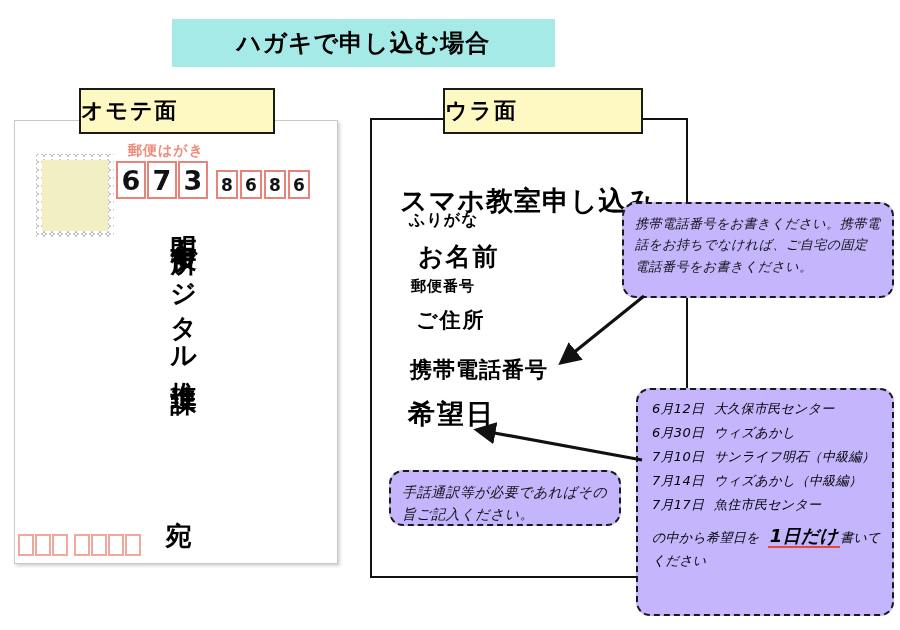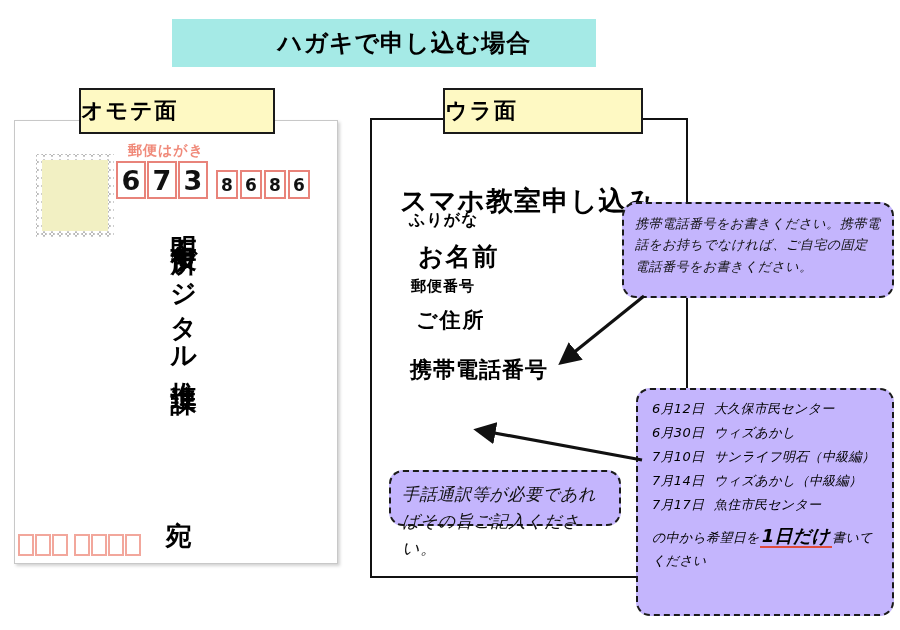--- a/index.html
+++ b/index.html
@@ -23,21 +23,20 @@
   #title-banner {
     position: absolute;
     left: 172px;
     top: 19px;
     width: 383px;
     height: 48px;
     background: #a5eae6;
     display: flex;
     align-items: center;
     justify-content: center;
-    padding-left: 41px;
   }
   #title-banner .title-text {
     font-size: 24px;
     font-weight: 700;
     letter-spacing: 1px;
     color: #000;
     white-space: nowrap;
   }
 
   
@@ -271,21 +270,21 @@
     width: 272px;
     height: 96px;
   }
   #callout-signlang {
     left: 389px;
     top: 470px;
     width: 232px;
     height: 56px;
   }
   #callout-signlang .callout-text {
-    font-size: 17px;
+    font-size: 14px;
     line-height: 1.6;
   }
   #callout-schedule {
     left: 636px;
     top: 388px;
     width: 258px;
     height: 228px;
     padding: 12px 10px 10px 14px;
   }
   #callout-schedule .sched-row {
@@ -307,20 +306,21 @@
     font-size: 13px;
     line-height: 1.6;
     margin-top: 9px;
     letter-spacing: 0.3px;
   }
   #schedule-note .emphasis {
     font-size: 18px;
     font-weight: 700;
     border-bottom: 2px solid #e04b3c;
     padding: 0 2px;
+    margin-left: 8px;
   }
 
   
   .arrow-svg {
     position: absolute;
     z-index: 5;
     overflow: visible;
   }
   #arrow-phone {
     left: 552px;
@@ -387,20 +387,21 @@
     <span class="side-label-text">ウラ面</span>
   </div>
 
   <div id="back-title">スマホ教室申し込み</div>
 
   <div id="field-furigana" class="back-field">ふりがな</div>
   <div id="field-name" class="back-field">お名前</div>
   <div id="field-zip" class="back-field">郵便番号</div>
   <div id="field-address" class="back-field">ご住所</div>
   <div id="field-phone" class="back-field">携帯電話番号</div>
+  <div id="field-date" class="back-field">希望日</div>
 
   <div id="callout-phone" class="callout">
     <div class="callout-text">携帯電話番号をお書きください。携帯電話をお持ちでなければ、ご自宅の固定電話番号をお書きください。</div>
   </div>
 
   <div id="callout-signlang" class="callout">
     <div class="callout-text">手話通訳等が必要であればその旨ご記入ください。</div>
   </div>
 
   <div id="callout-schedule" class="callout">

